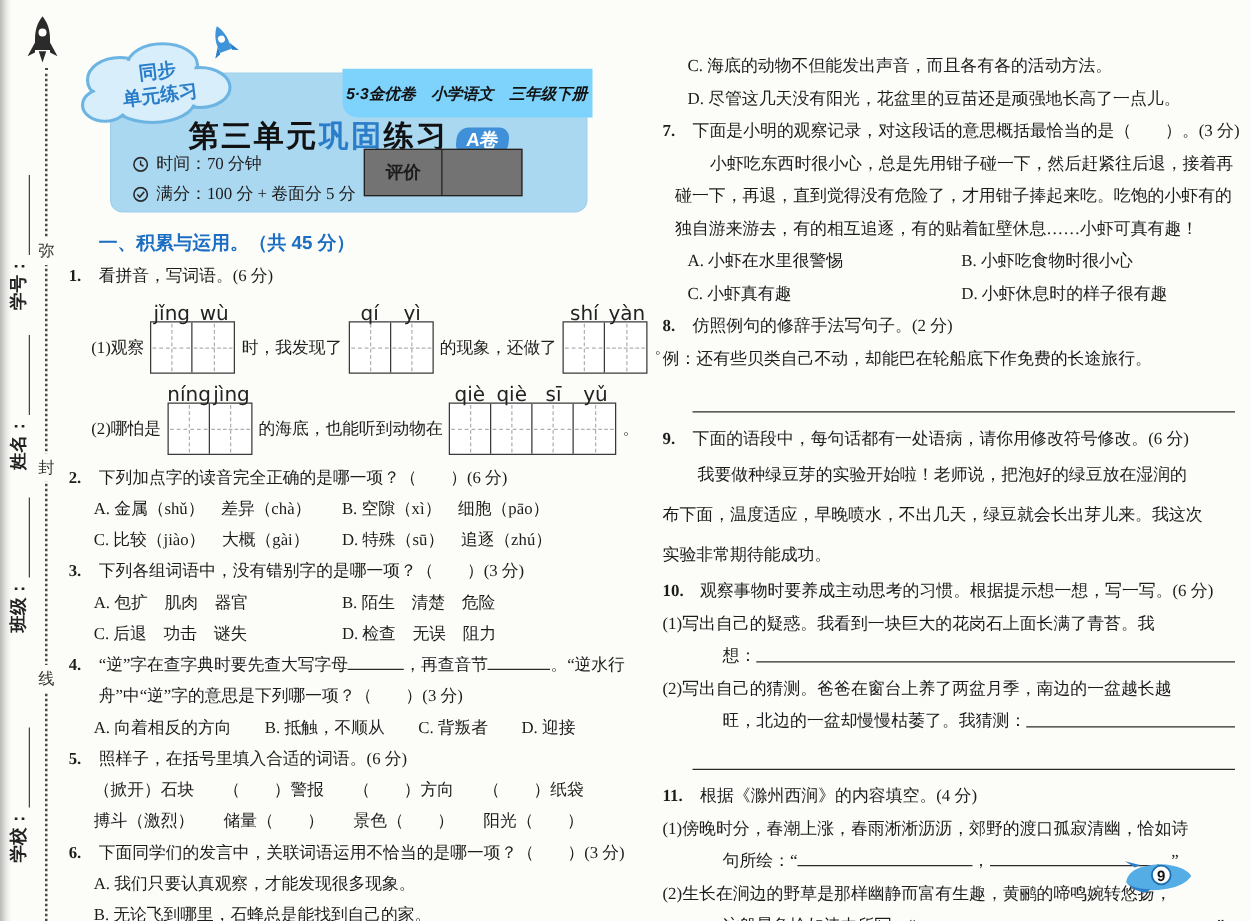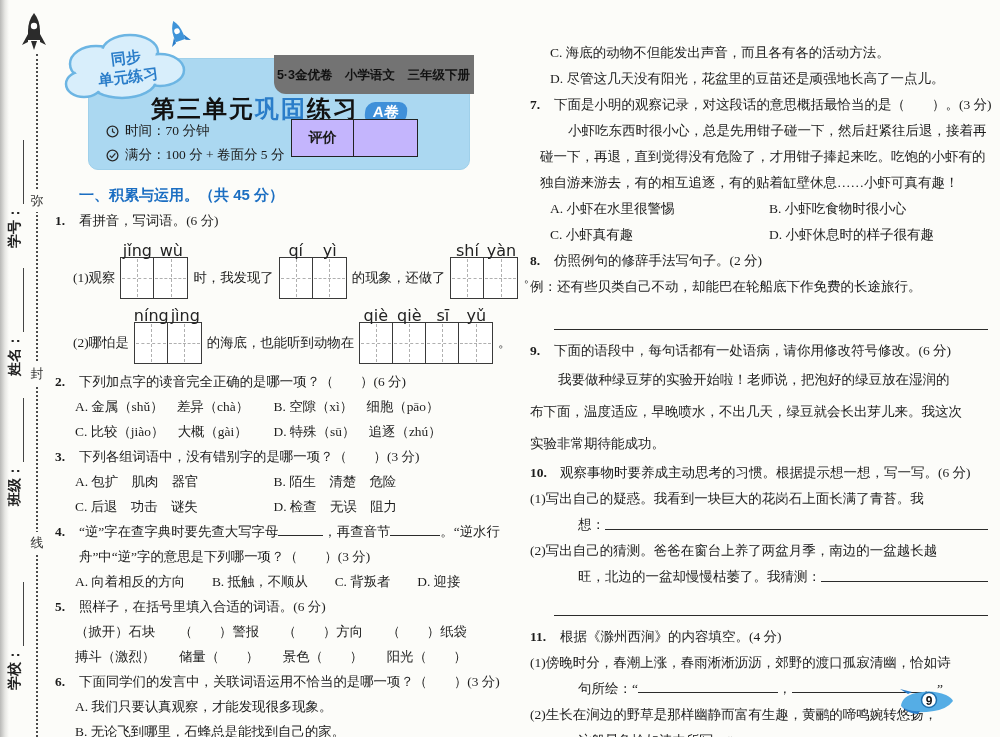--- a/index.html
+++ b/index.html
@@ -15,40 +15,40 @@
   .stu-field { position:absolute; left:6px; transform:rotate(-90deg); transform-origin:0 0;
     white-space:nowrap; font-family:"Liberation Sans",sans-serif; font-weight:bold;
     font-size:14px; color:#222; display:flex; align-items:flex-end; }
   .fline { display:inline-block; width:64px; border-bottom:1.5px solid #444; height:4px; margin-left:2px; }
   .top-rocket { position:absolute; left:21px; top:12px; }
 
   
   .hdr-box { position:absolute; left:88px; top:58px; width:382px; height:112px;
     background:#abd8f1; border-radius:10px; border:1px solid #9fd0ea; }
   .hdr-notch { position:absolute; left:273px; top:54px; width:200px; height:39px;
-    background:#737373; border-bottom-left-radius:12px; }
+    background:#7dd3fc; border-bottom-left-radius:12px;font-style:italic; }
   .booklet { position:absolute; left:0; top:12px; width:196px; text-align:right;
     font-family:"Liberation Sans",sans-serif; font-weight:bold; font-size:12.5px; color:#111;
     white-space:nowrap; }
   .cloud { position:absolute; left:58px; top:22px; width:140px; height:100px; }
   .cloud-text { position:absolute; left:14px; top:26px; width:110px; text-align:center;
     transform:rotate(-7deg); font-family:"Liberation Sans",sans-serif; font-weight:bold;
     color:#2a7dc9; line-height:19px; font-size:15px; white-space:nowrap; }
   .cloud-rocket { position:absolute; left:102px; top:-4px; transform:rotate(20deg); }
   .main-title { position:absolute; left:0; right:0; top:34px; text-align:center;
     font-family:"Liberation Sans",sans-serif; font-weight:bold; font-size:24px;
     letter-spacing:2px; color:#111; white-space:nowrap; }
   .main-title .accent { color:#2a7dc9; }
   .badge-a { display:inline-block; background:#3f90d9; color:#fff; font-size:15px;
     border-radius:9px; padding:1px 8px 2px; letter-spacing:0; margin-left:6px;
     transform:skewX(-6deg); }
   .meta { position:absolute; left:17px; font-size:13.5px; display:flex; align-items:center;
     gap:6px; white-space:nowrap; }
   .eval-box { position:absolute; left:202px; top:60px; width:127px; height:38px;
-    border:1.5px solid #222; background:#c4b5fd; display:flex; }
+    border:1.5px solid #222; background:#737373; display:flex; }
   .eval-cell-label { width:62px; border-right:1.5px solid #222; display:flex;
     align-items:center; justify-content:center; font-weight:bold; font-size:14px; }
   .eval-cell-empty { flex:1; }
 
   
   .col { position:absolute; font-size:13.4px; }
   .col-left  { left:55px;  top:182px; width:417px; }
   .col-right { left:530px; top:40px;  width:458px; font-size:13.5px; }
   .ln { line-height:25px; white-space:nowrap; }
   .rln { line-height:26px; white-space:nowrap; }

